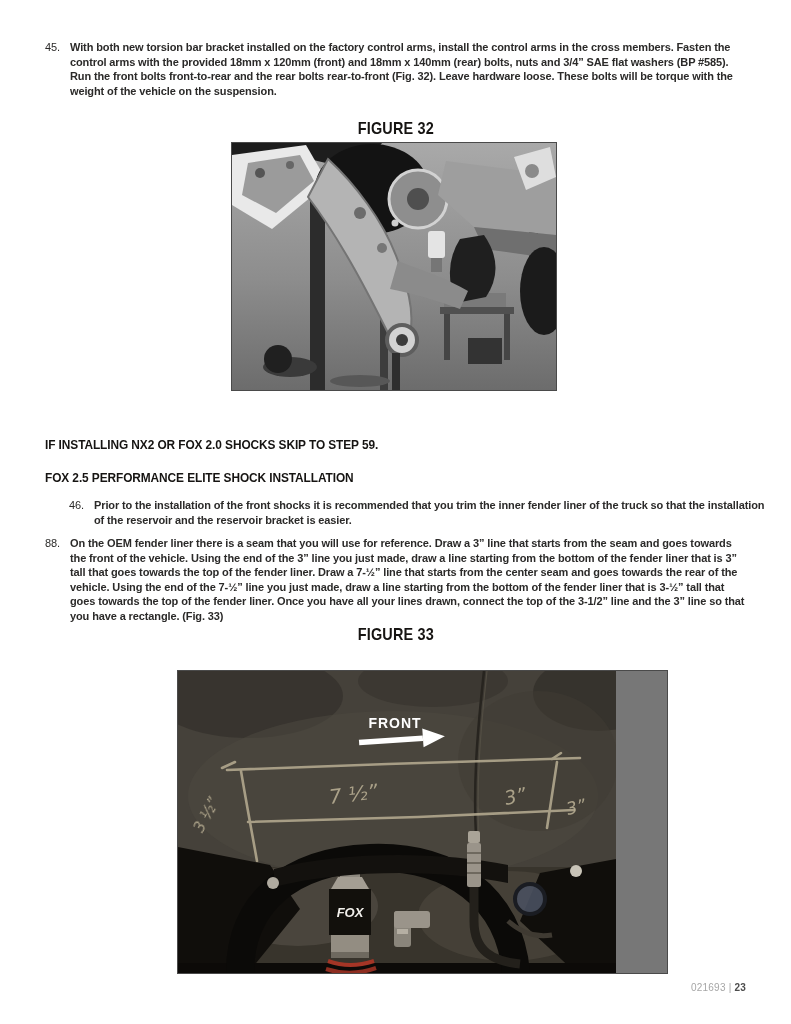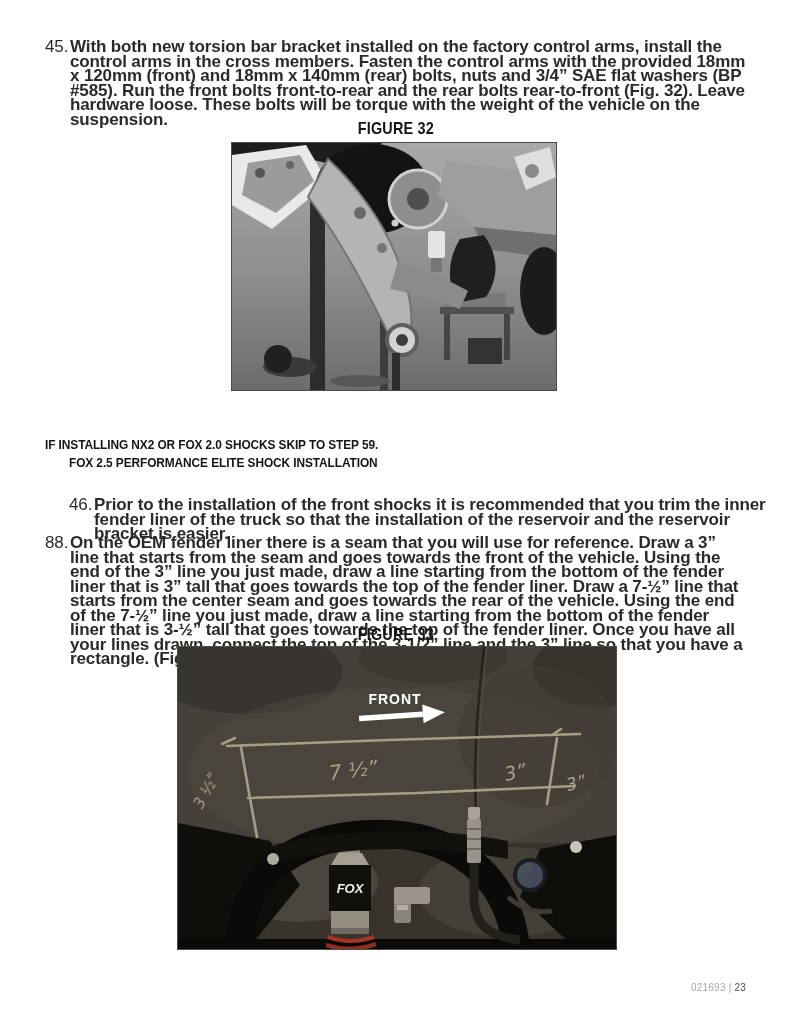--- a/index.html
+++ b/index.html
@@ -5,21 +5,21 @@
   html,body{margin:0;padding:0;}
   body{
     width:791px;height:1024px;background:#ffffff;position:relative;
     font-family:"Liberation Sans",sans-serif;color:#2b2a29;overflow:hidden;
   }
   .page{position:absolute;inset:0;}
 
   
   .step{
     position:absolute;left:45px;width:702px;
-    font-size:17px;line-height:14.5px;letter-spacing:-0.12px;
+    font-size:11px;line-height:14.5px;letter-spacing:-0.12px;
     display:flex;
   }
   .step-num{width:25px;flex:0 0 25px;}
   .step-text{flex:1;font-weight:bold;}
 
   
   .fig-title{
     position:absolute;left:0;width:791px;text-align:center;
     font-weight:bold;font-size:17px;color:#161412;letter-spacing:0.2px;
   }
@@ -35,21 +35,21 @@
     background:#777;
   }
   .figure svg{display:block;}
 
   
   .footer{
     position:absolute;right:45px;top:982px;font-size:10px;letter-spacing:0.2px;
   }
   .footer .doc{color:#a6a6a6;}
   .footer .sep{color:#a6a6a6;padding:0 3px;}
-  .footer .pg{color:#4d4d4d;font-weight:normal;}
+  .footer .pg{color:#4d4d4d;font-weight:bold;}
 </style>
 </head>
 <body>
 
 <div class="page">
 
   <div class="step" style="top:40px;">
     <div class="step-num">45.</div>
     <div class="step-text">With both new torsion bar bracket installed on the factory control arms, install the control arms in the cross members.  Fasten the control arms with the provided 18mm x 120mm (front) and 18mm x 140mm (rear) bolts, nuts and 3/4” SAE flat washers (BP #585).  Run the front bolts front-to-rear and the rear bolts rear-to-front (Fig. 32). Leave hardware loose.  These bolts will be torque with the weight of the vehicle on the suspension.</div>
   </div>
@@ -119,39 +119,39 @@
       <path d="M282,14 l36,-10 l6,30 l-30,13 Z" fill="#dedede"></path>
       <circle cx="300" cy="28" r="7" fill="#8a8a8a"></circle>
       <rect x="160" y="210" width="8" height="37" fill="#2e2e2e"></rect>
     </svg>
   </div>
 
   <div class="sub-head" style="top:437px;">
     <span>IF INSTALLING NX2 OR FOX 2.0 SHOCKS SKIP TO STEP 59.</span>
   </div>
 
-  <div class="sub-head" style="top:455px;margin-left:24px;">
+  <div class="sub-head" style="top:470px;">
     <span>FOX 2.5 PERFORMANCE ELITE SHOCK INSTALLATION</span>
   </div>
 
   <div class="step" style="top:498px;margin-left:24px;">
     <div class="step-num">46.</div>
     <div class="step-text">Prior to the installation of the front shocks it is recommended that you trim the inner fender liner of the truck so that the installation of the reservoir and the reservoir bracket is easier.</div>
   </div>
 
   <div class="step" style="top:536px;">
     <div class="step-num">88.</div>
     <div class="step-text">On the OEM fender liner there is a seam that you will use for reference. Draw a 3” line that starts from the seam and goes towards the front of the vehicle.  Using the end of the 3” line you just made, draw a line starting from the bottom of the fender liner that is 3” tall that goes towards the top of the fender liner.  Draw a 7-½” line that starts from the center seam and goes towards the rear of the vehicle. Using the end of the 7-½” line you just made, draw a line starting from the bottom of the fender liner that is 3-½” tall that goes towards the top of the fender liner. Once you have all your lines drawn, connect the top of the 3-1/2” line and the 3” line so that you have a rectangle. (Fig. 33)</div>
   </div>
 
   <div class="fig-title" style="top:625px;text-align:center;">
     <span>FIGURE 33</span>
   </div>
 
-  <div class="figure" style="left:177px;top:646px;width:440px;height:304px;">
+  <div class="figure" style="left:177px;top:670px;width:491px;height:304px;">
     <svg width="438" height="302" viewBox="0 0 438 302">
 
       <rect width="438" height="302" fill="#45413a"></rect>
       <ellipse cx="70" cy="25" rx="95" ry="42" fill="#312e29" opacity="0.65"></ellipse>
       <ellipse cx="255" cy="10" rx="75" ry="26" fill="#34312b" opacity="0.55"></ellipse>
       <ellipse cx="420" cy="22" rx="65" ry="38" fill="#2d2a25" opacity="0.6"></ellipse>
       <ellipse cx="215" cy="125" rx="205" ry="85" fill="#4d493f" opacity="0.55"></ellipse>
       <ellipse cx="360" cy="90" rx="80" ry="70" fill="#403c34" opacity="0.5"></ellipse>
 
       <g>

